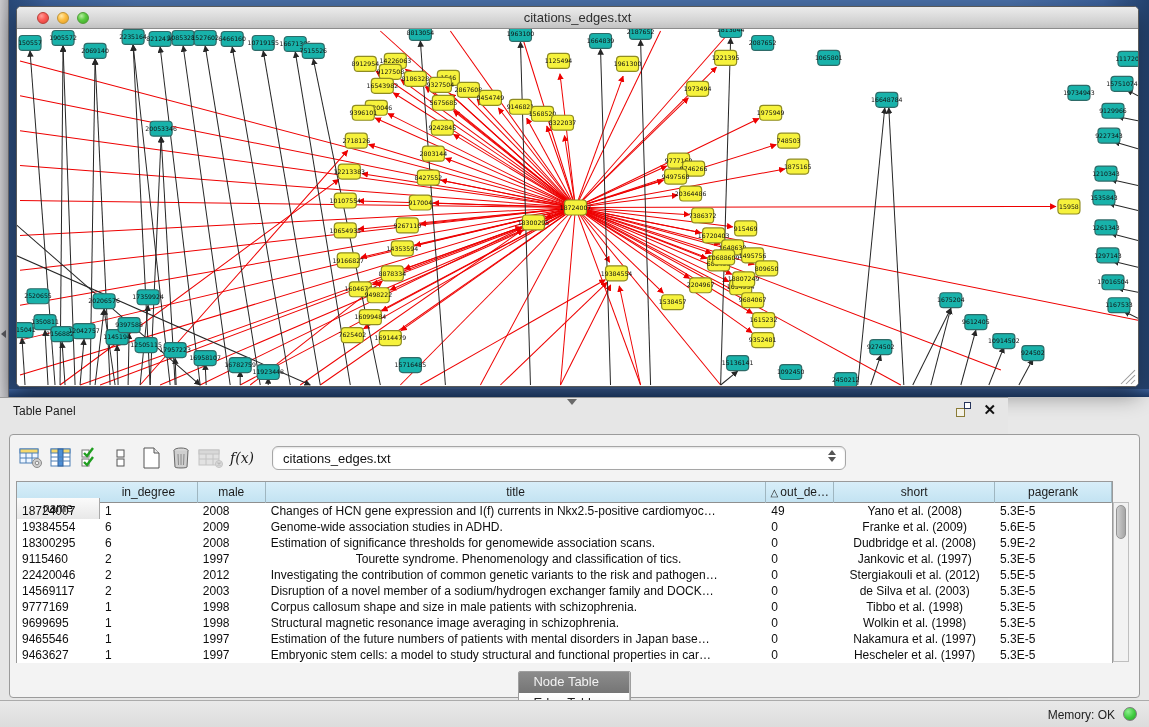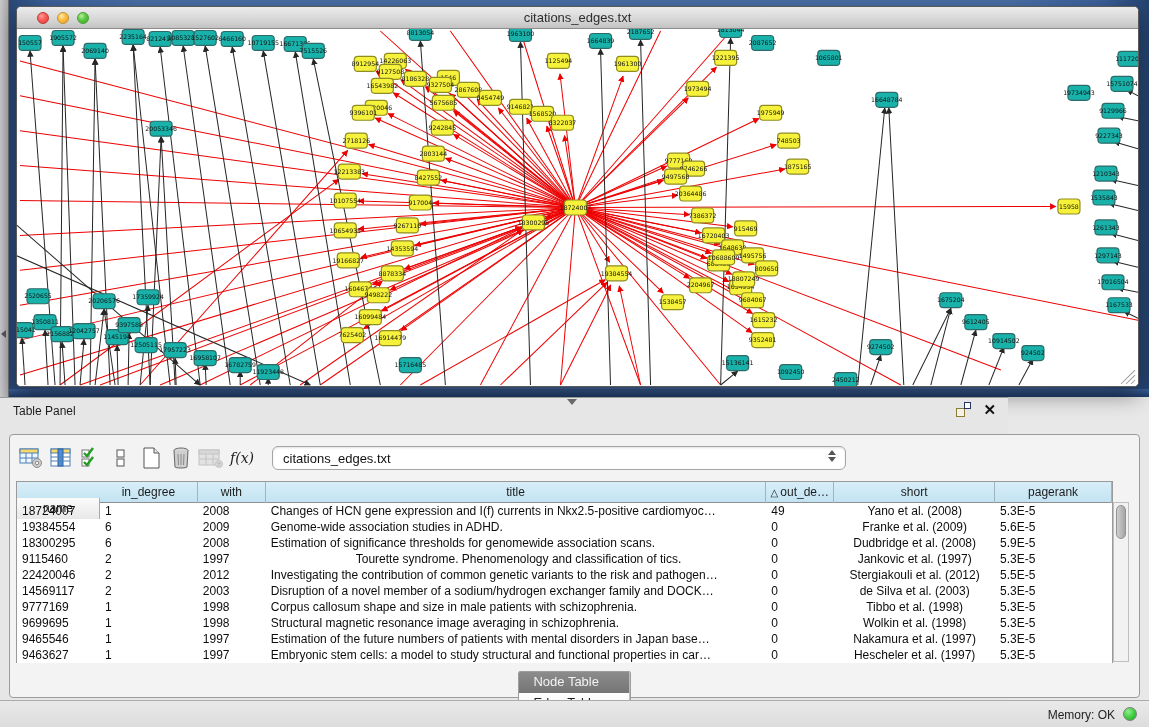--- a/index.html
+++ b/index.html
@@ -826,21 +826,21 @@
             <div class="up"></div>
             <div class="dn"></div>
           </div>
       </div>
     </div>
 
     <div class="tp-table" id="tp-table">
       <div class="thead" id="thead">
           <div class="th first" style="width: 83px;">name</div>
           <div class="th" style="width: 98px;">in_degree</div>
-          <div class="th" style="width: 68px;">with</div>
+          <div class="th" style="width: 68px;">male</div>
           <div class="th" style="width: 501px;">title</div>
           <div class="th" style="width: 68px;"><span class="sort-tri">△</span>out_de…</div>
           <div class="th" style="width: 161px;">short</div>
           <div class="th" style="width: 117px;">pagerank</div>
         </div>
       <div id="tbody">
           <div class="trow">
             <div class="td" style="width: 83px;">18724007</div>
             <div class="td" style="width: 98px;">1</div>
             <div class="td" style="width: 68px;">2008</div>
@@ -858,21 +858,21 @@
             <div class="td center" style="width: 161px;">Franke et al. (2009)</div>
             <div class="td" style="width: 117px;">5.6E-5</div>
           </div>
           <div class="trow">
             <div class="td" style="width: 83px;">18300295</div>
             <div class="td" style="width: 98px;">6</div>
             <div class="td" style="width: 68px;">2008</div>
             <div class="td" style="width: 501px;">Estimation of significance thresholds for genomewide association scans.</div>
             <div class="td" style="width: 68px;">0</div>
             <div class="td center" style="width: 161px;">Dudbridge et al. (2008)</div>
-            <div class="td" style="width: 117px;">5.9E-5</div>
+            <div class="td" style="width: 117px;">5.9E-2</div>
           </div>
           <div class="trow">
             <div class="td" style="width: 83px;">9115460</div>
             <div class="td" style="width: 98px;">2</div>
             <div class="td" style="width: 68px;">1997</div>
             <div class="td" style="width: 501px; text-align: center;">Tourette syndrome. Phenomenology and classification of tics.</div>
             <div class="td" style="width: 68px;">0</div>
             <div class="td center" style="width: 161px;">Jankovic et al. (1997)</div>
             <div class="td" style="width: 117px;">5.3E-5</div>
           </div>

